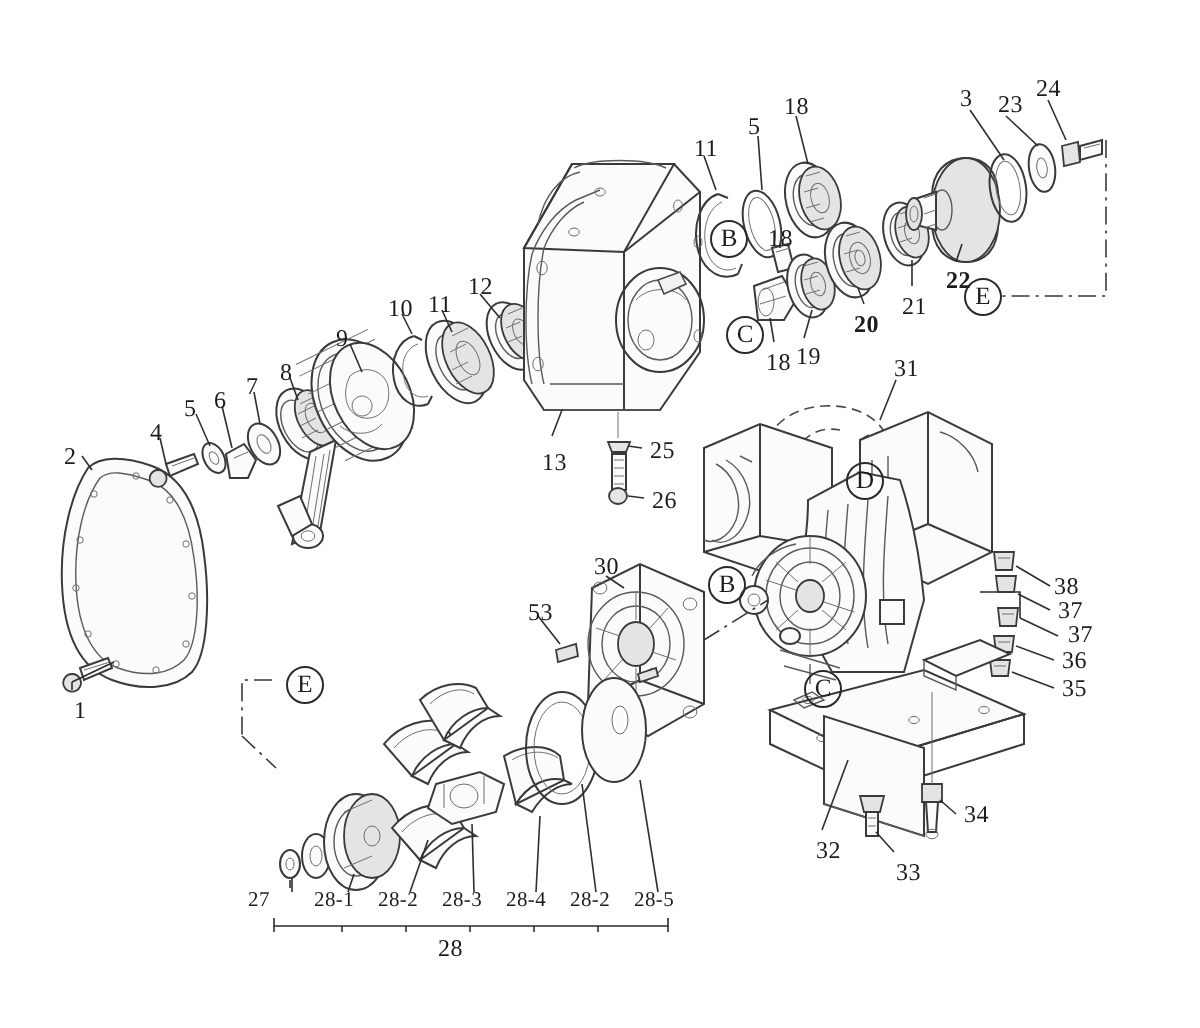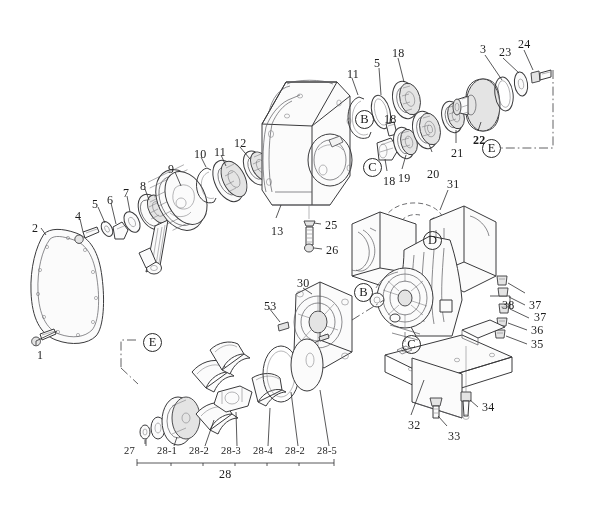--- a/index.html
+++ b/index.html
@@ -540,38 +540,38 @@
   <div class="lbl" style="left:194px; top:148px;">10</div>
   <div class="lbl" style="left:214px; top:146px;">11</div>
   <div class="lbl" style="left:234px; top:137px;">12</div>
   <div class="lbl" style="left:271px; top:225px;">13</div>
   <div class="lbl" style="left:347px; top:68px;">11</div>
   <div class="lbl" style="left:374px; top:57px;">5</div>
   <div class="lbl" style="left:392px; top:47px;">18</div>
   <div class="lbl" style="left:384px; top:113px;">18</div>
   <div class="lbl" style="left:383px; top:175px;">18</div>
   <div class="lbl" style="left:398px; top:172px;text-align:right;">19</div>
-  <div class="lbl" style="left:427px; top:168px;">20</div>
+  <div class="lbl" style="left:427px; top:156px;font-weight:bold;">20</div>
   <div class="lbl" style="left:451px; top:147px;">21</div>
   <div class="lbl" style="left:473px; top:134px;font-weight:bold;">22</div>
   <div class="lbl" style="left:499px; top:46px;">23</div>
   <div class="lbl" style="left:518px; top:38px;">24</div>
   <div class="lbl" style="left:325px; top:219px;">25</div>
   <div class="lbl" style="left:326px; top:244px;">26</div>
   <div class="lbl" style="left:264px; top:300px;">53</div>
   <div class="lbl" style="left:297px; top:277px;">30</div>
   <div class="lbl" style="left:447px; top:178px;">31</div>
   <div class="lbl" style="left:408px; top:419px;">32</div>
   <div class="lbl" style="left:448px; top:430px;">33</div>
   <div class="lbl" style="left:482px; top:401px;">34</div>
   <div class="lbl" style="left:531px; top:338px;">35</div>
   <div class="lbl" style="left:531px; top:324px;">36</div>
   <div class="lbl" style="left:534px; top:311px;">37</div>
   <div class="lbl" style="left:529px; top:299px;">37</div>
-  <div class="lbl" style="left:502px; top:287px;margin-top:12px;">38</div>
+  <div class="lbl" style="left:527px; top:287px;">38</div>
 
   <div class="lbl sub" style="left:124px; top:446px;">27</div>
   <div class="lbl sub" style="left:157px; top:446px;">28-1</div>
   <div class="lbl sub" style="left:189px; top:446px;">28-2</div>
   <div class="lbl sub" style="left:221px; top:446px;">28-3</div>
   <div class="lbl sub" style="left:253px; top:446px;">28-4</div>
   <div class="lbl sub" style="left:285px; top:446px;">28-2</div>
   <div class="lbl sub" style="left:317px; top:446px;">28-5</div>
   <div class="lbl" style="left:219px; top:468px;">28</div>
 

